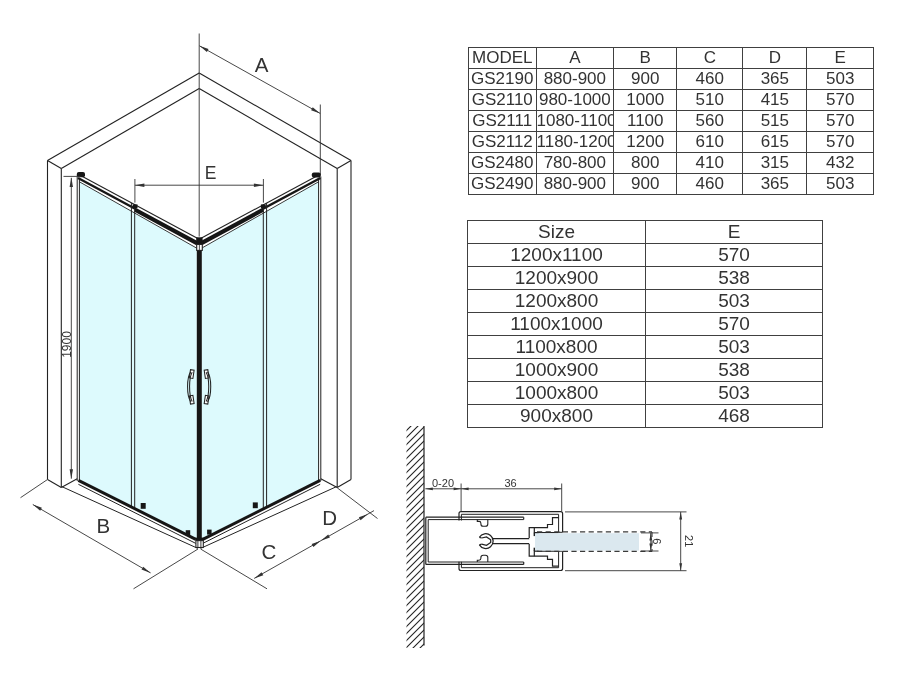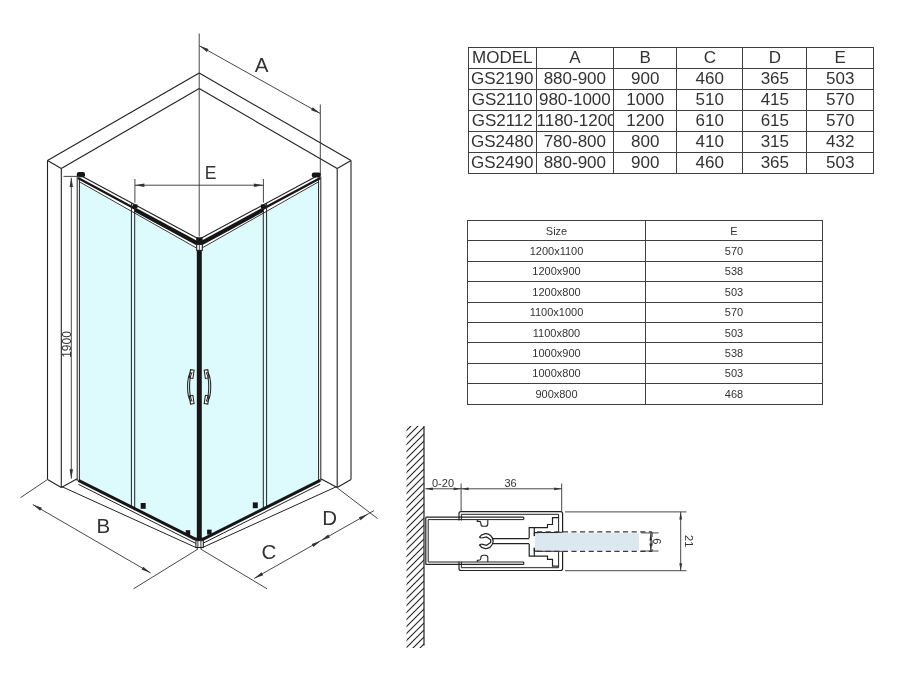--- a/index.html
+++ b/index.html
@@ -3,21 +3,21 @@
 <meta charset="utf-8">
 <style>
   html,body{margin:0;padding:0;background:#fff;}
   #page{position:relative;width:900px;height:675px;background:#fff;overflow:hidden;
         font-family:"Liberation Sans", sans-serif;}
   table{border-collapse:collapse;table-layout:fixed;position:absolute;color:#333;}
   td,th{border:1px solid #404040;text-align:center;vertical-align:middle;padding:0;
         font-weight:normal;overflow:hidden;white-space:nowrap;}
   #t1{left:468px;top:47px;width:405px;font-size:17px;}
   #t1 td{height:17.1px;}
-  #t2{left:467px;top:220px;width:355px;font-size:11px;}
+  #t2{left:467px;top:220px;width:355px;font-size:19px;}
   #t2 td{height:19.4px;}
   svg{position:absolute;left:0;top:0;}
 </style>
 </head>
 <body>
 <div id="page">
 
 <table id="t1">
   <colgroup>
         <col style="width:67.5px">
@@ -46,20 +46,28 @@
         </tr>
   <tr>
           <td>GS2110</td>
           <td>980-1000</td>
           <td>1000</td>
           <td>510</td>
           <td>415</td>
           <td>570</td>
         </tr>
   <tr>
+          <td>GS2111</td>
+          <td>1080-1100</td>
+          <td>1100</td>
+          <td>560</td>
+          <td>515</td>
+          <td>570</td>
+        </tr>
+  <tr>
           <td>GS2112</td>
           <td>1180-1200</td>
           <td>1200</td>
           <td>610</td>
           <td>615</td>
           <td>570</td>
         </tr>
   <tr>
           <td>GS2480</td>
           <td>780-800</td>

